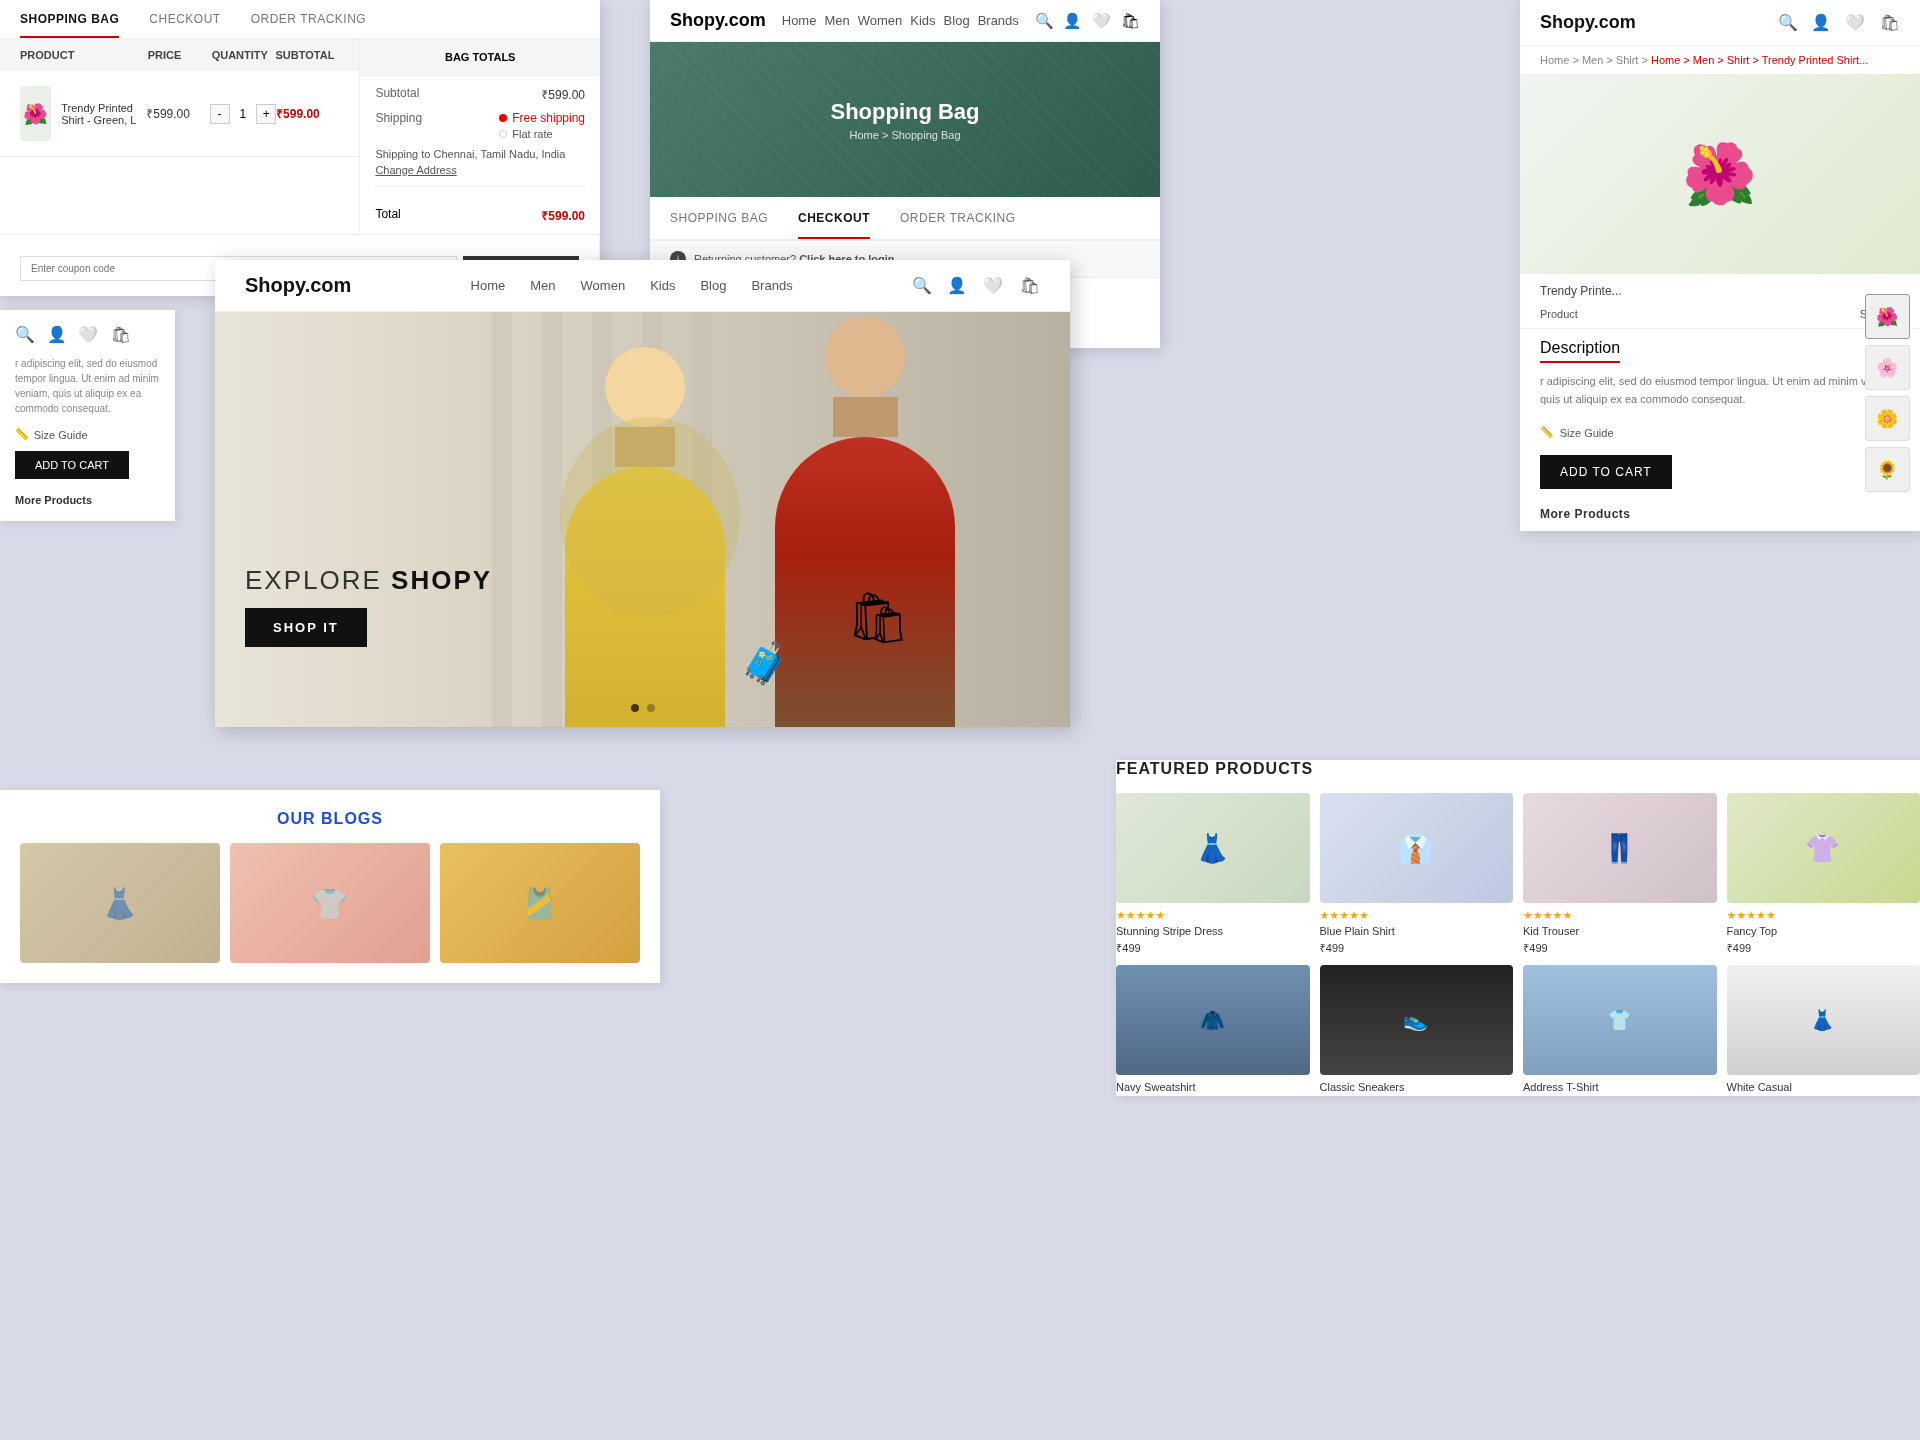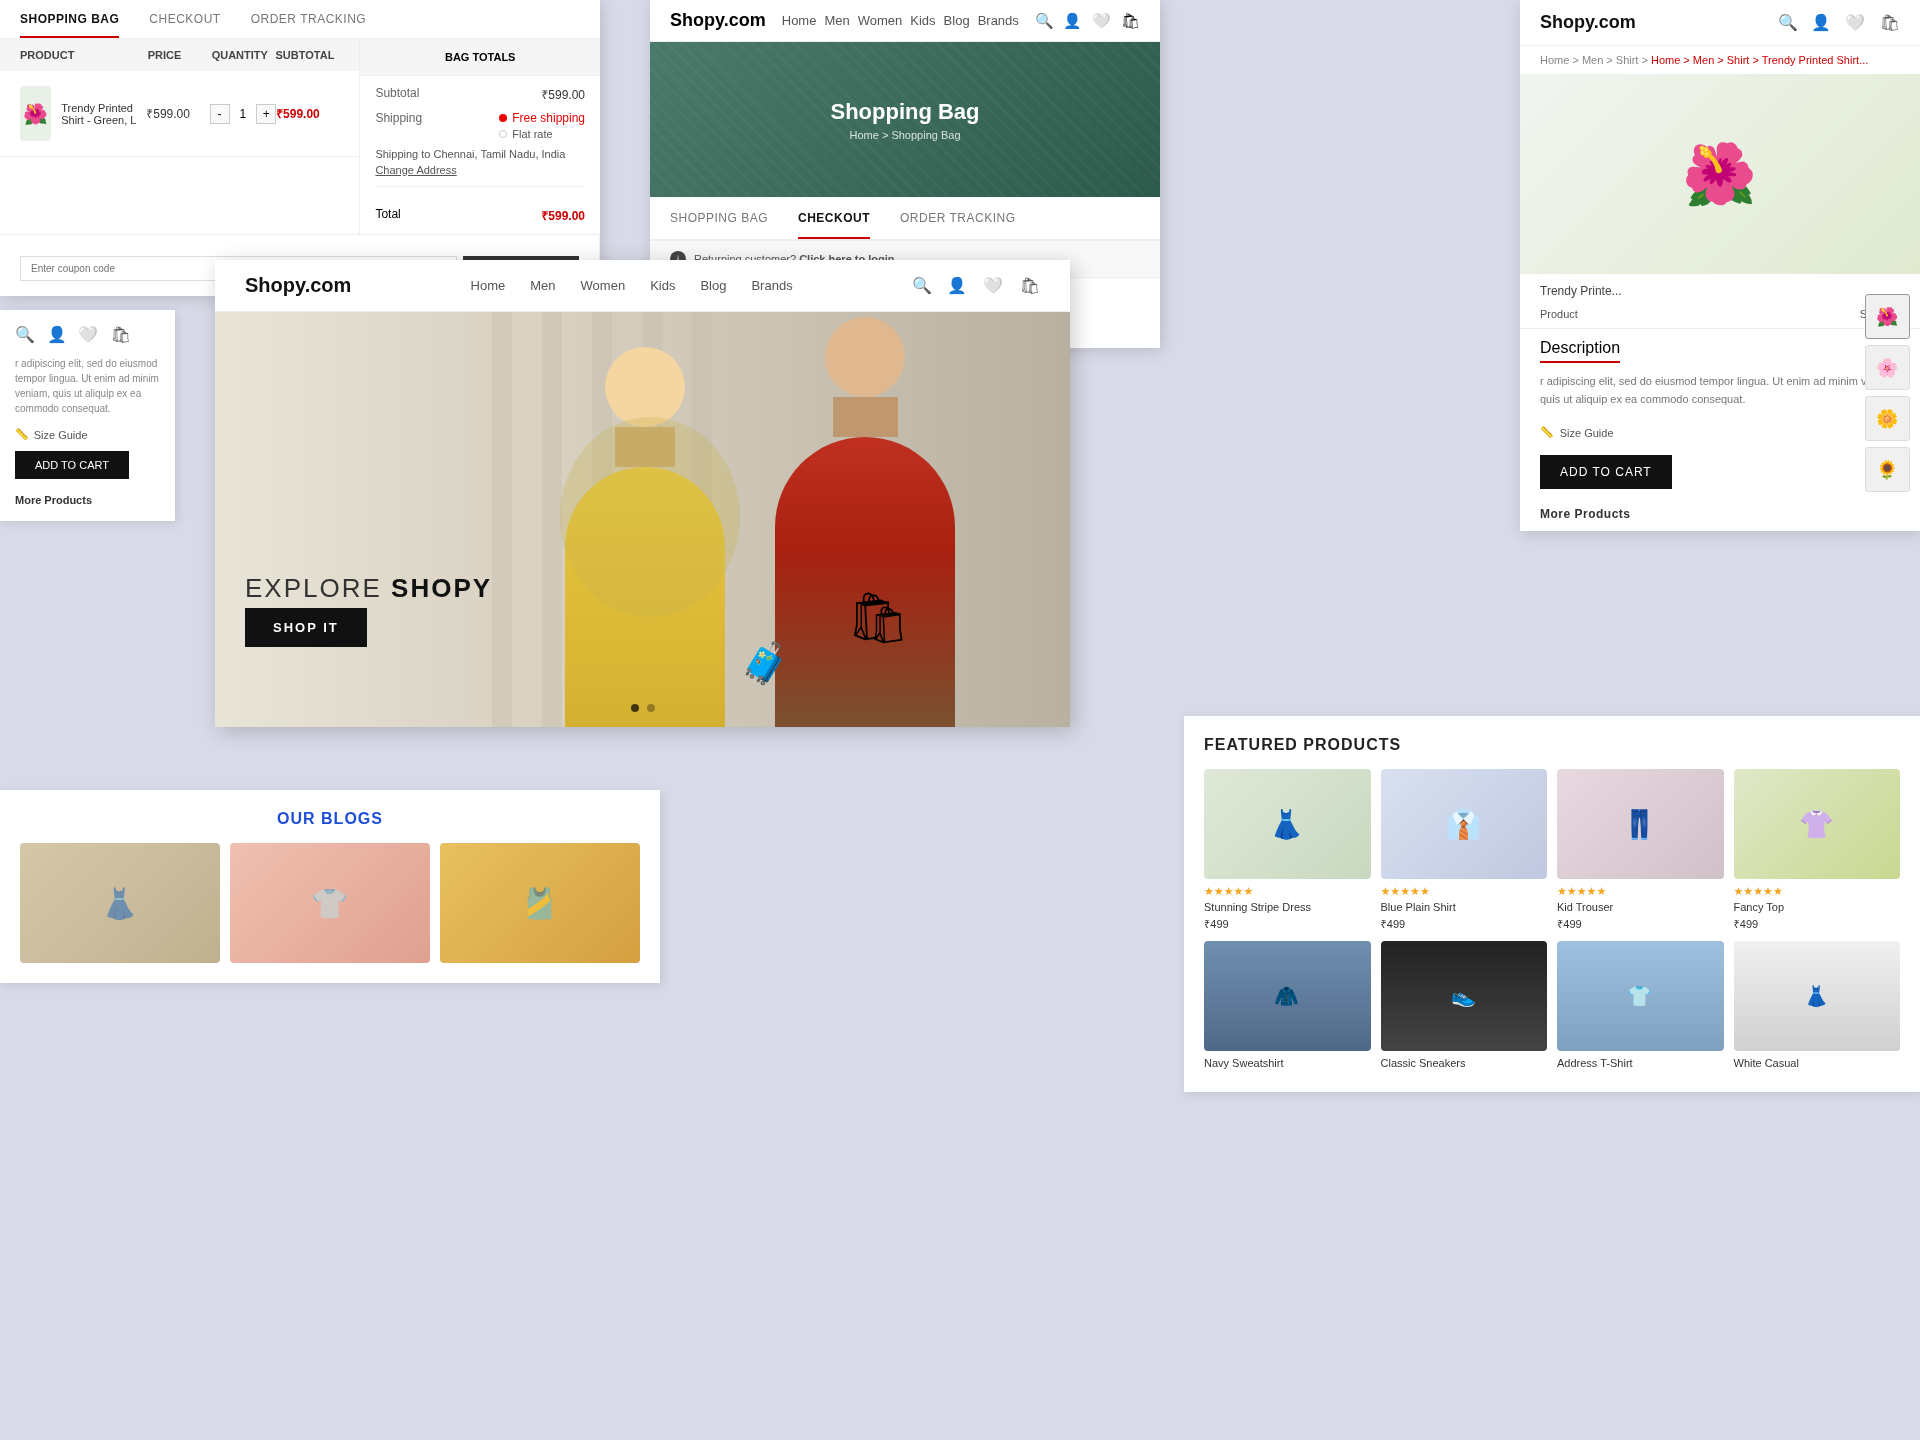--- a/index.html
+++ b/index.html
@@ -336,21 +336,21 @@
       overflow: hidden;
     }
     .hero-text {
       position: absolute;
       left: 30px;
       bottom: 80px;
     }
     .hero-explore { font-size: 26px; color: #333; letter-spacing: 2px; }
     .hero-explore strong { font-weight: 900; color: #111; }
     .shop-it-btn {
-      margin-top: 4px;
+      margin-top: 12px;
       background: #111;
       color: #fff;
       border: none;
       padding: 12px 28px;
       font-size: 13px;
       font-weight: bold;
       cursor: pointer;
       letter-spacing: 2px;
       display: block;
     }
@@ -397,25 +397,24 @@
       border-radius: 4px;
       overflow: hidden;
     }
     .blog-card-1 { background: linear-gradient(135deg, #d4c8a8 0%, #c0b090 100%); }
     .blog-card-2 { background: linear-gradient(135deg, #f0c0b0 0%, #e0a090 100%); }
     .blog-card-3 { background: linear-gradient(135deg, #e8c060 0%, #d4a040 100%); }
 
     
     .layer-products {
       position: absolute;
-      top: 716px; right: 0;
-      width: 736px;
+      top: 760px; right: 0;
+      width: 804px;
       background: #fff;
       box-shadow: 2px 2px 10px rgba(0,0,0,0.1);
-      padding: 20px;
     }
     .products-label {
       font-size: 16px;
       font-weight: bold;
       color: #222;
       margin-bottom: 15px;
       letter-spacing: 1px;
     }
     .products-grid {
       display: grid;

